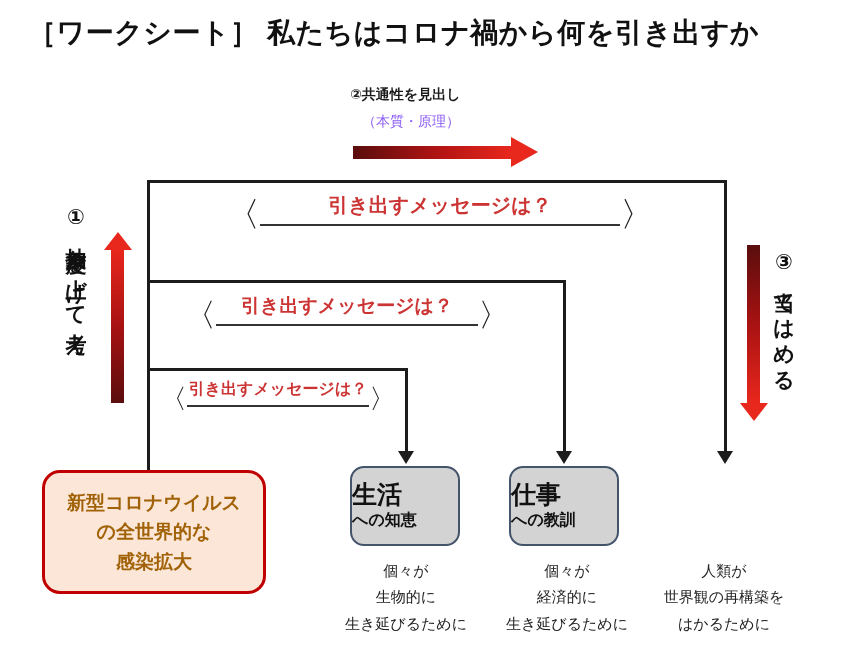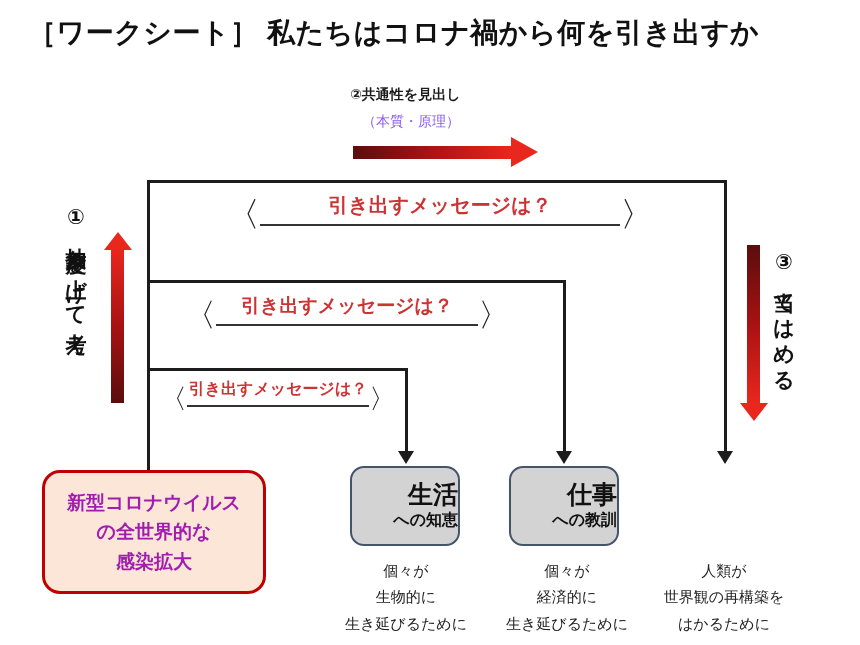--- a/index.html
+++ b/index.html
@@ -150,33 +150,33 @@
     border: 3px solid #c00000;
     border-radius: 18px;
     display: flex;
     flex-direction: column;
     align-items: center;
     justify-content: center;
     text-align: center;
     font-size: 19px;
     font-weight: 700;
     line-height: 1.55;
-    color: #a21caf;
+    color: #a16207;
   }
 
   
   .cat-box {
     top: 466px;
     width: 106px; height: 76px;
     background: #d3d3d3;
     border: 2.5px solid #44546a;
     border-radius: 14px;
     display: flex;
     flex-direction: column;
-    align-items: flex-end;
+    align-items: flex-start;
     justify-content: center;
     text-align: center;
     color: #111111;
   }
   .cat-box .cat-title { font-size: 25px; font-weight: 700; line-height: 1.1; }
   .cat-box .cat-subtitle { font-size: 16px; font-weight: 700; margin-top: 2px; }
   .cat-1 { left: 350px; }
   .cat-2 { left: 509px; }
   .cat-3 { left: 667px; }
 

